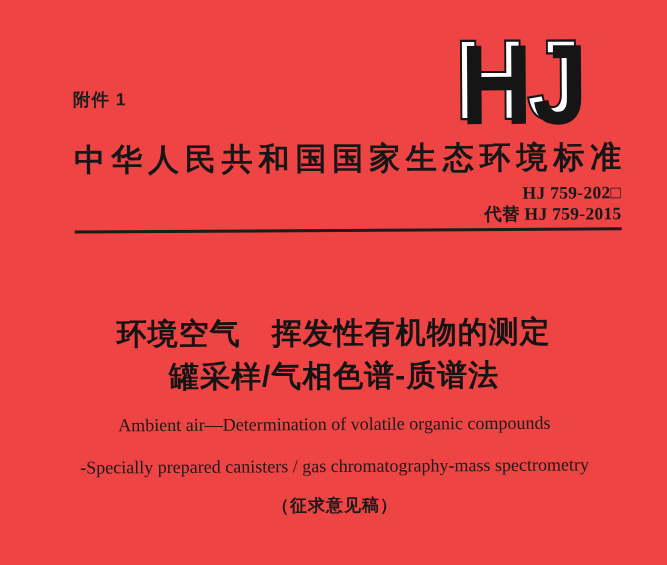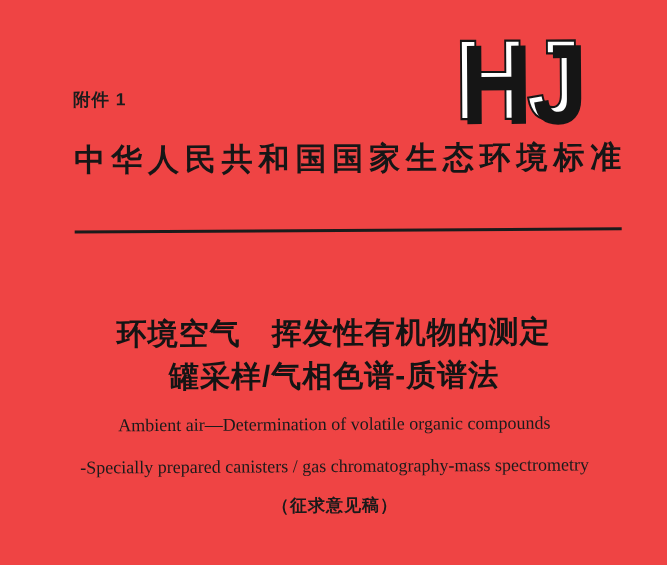--- a/index.html
+++ b/index.html
@@ -68,20 +68,24 @@
 
     <svg class="logo" viewBox="0 0 158 96" preserveAspectRatio="none" aria-hidden="true">
       <g font-family="'Liberation Sans', sans-serif" font-weight="bold" font-size="115">
         <text x="2" y="87" fill="#ffffff" stroke="#141414" stroke-width="2.2">HJ</text>
         <text x="9" y="92" fill="#151515">HJ</text>
       </g>
     </svg>
 
     <div class="org-title">中华人民共和国国家生态环境标准</div>
 
+    <div class="std-block">
+      <div>HJ 759-202□</div>
+      <div>代替 HJ 759-2015</div>
+    </div>
 
     <div class="rule"></div>
 
     <div class="cn-title">
       <div>环境空气　挥发性有机物的测定</div>
       <div>罐采样/气相色谱-质谱法</div>
     </div>
 
     <div class="en-line en1">Ambient air—Determination of volatile organic compounds</div>
 

